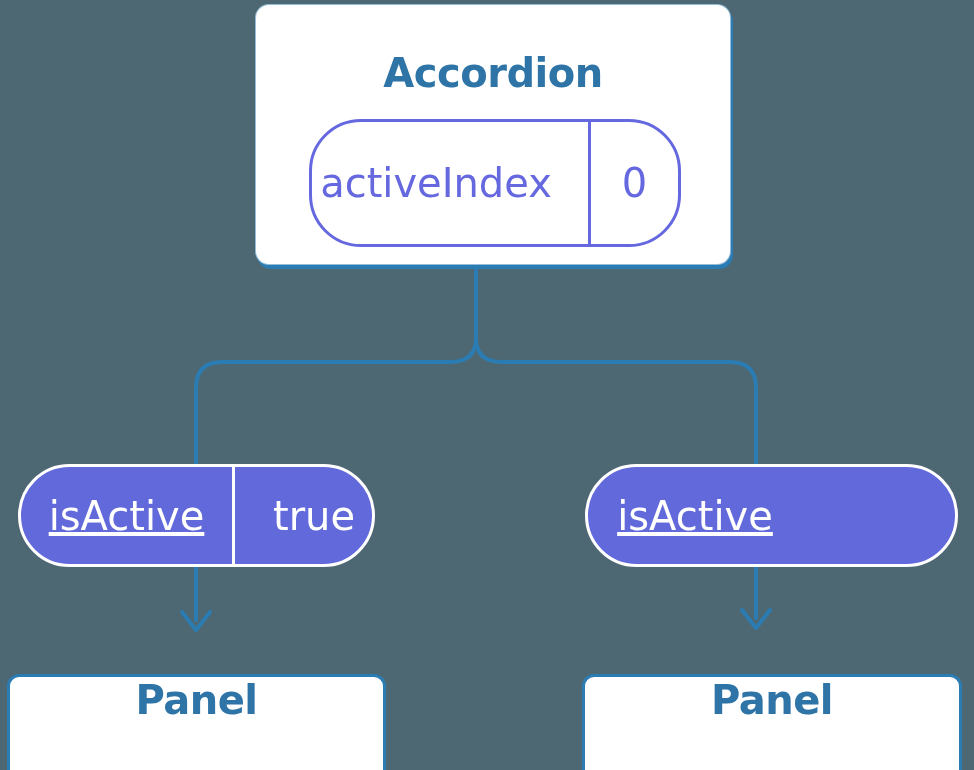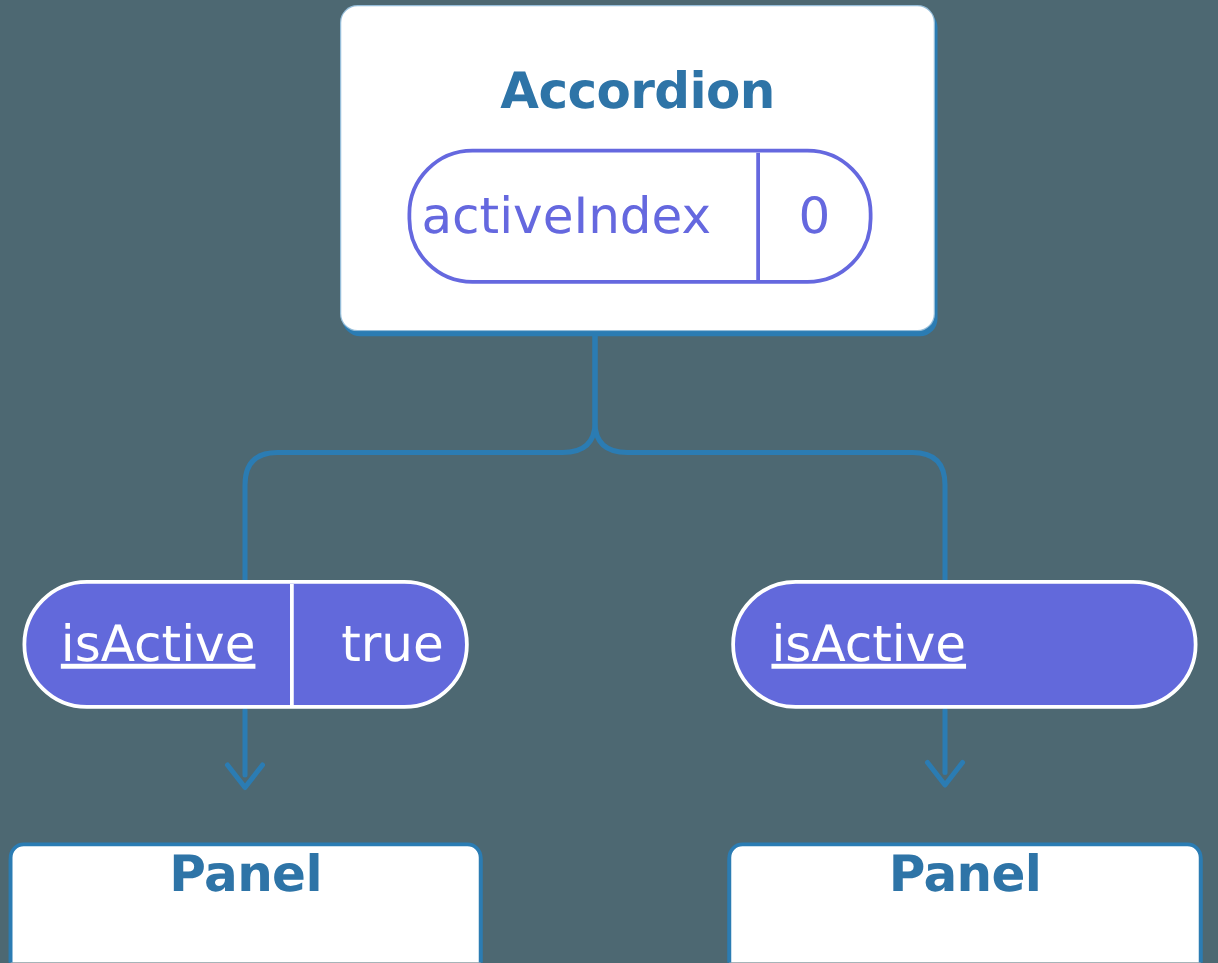--- a/index.html
+++ b/index.html
@@ -32,36 +32,36 @@
   
   .component-card{
     position:absolute;
     background:var(--card-white);
     border:1px solid rgba(43,124,179,.5);
     box-shadow:2px 4px 0 0 var(--connector-blue);
     border-radius:14px;
     z-index:2;
   }
   .accordion-card{
-    left:272px;top:4px;width:476px;height:261px;
+    left:255px;top:4px;width:476px;height:261px;
     display:flex;flex-direction:column;align-items:center;
   }
   .card-title{
     margin-top:44px;
     font-size:40px;
     line-height:48px;
     font-weight:600;
     letter-spacing:-.5px;
     color:var(--node-text-blue);
   }
 
   
   .state-pill{
     position:absolute;
-    left:53px;top:114px;width:372px;height:108px;
+    left:53px;top:114px;width:372px;height:128px;
     background:var(--card-white);
     border:3px solid var(--pill-outline-purple);
     border-radius:52px;
     display:flex;align-items:stretch;
     overflow:hidden;
     gap:28px;
   }
   .state-pill .pill-key{
     flex:1;display:flex;align-items:center;justify-content:center;
     font-size:40px;color:var(--pill-outline-purple);

